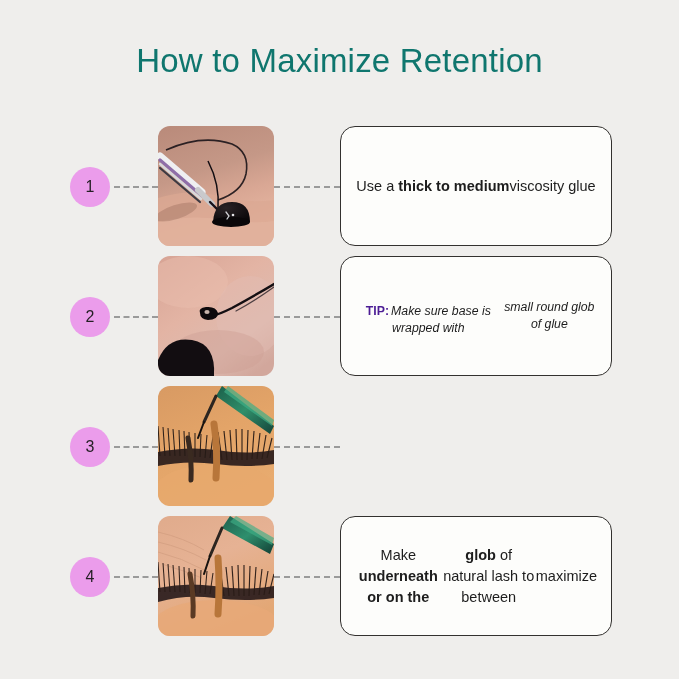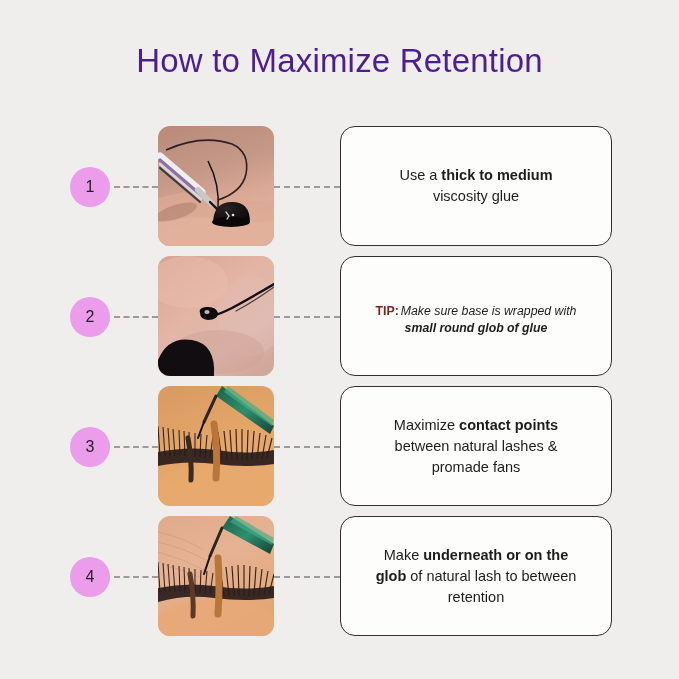--- a/index.html
+++ b/index.html
@@ -23,21 +23,21 @@
   
   .title {
     position: absolute;
     left: 0;
     top: 42px;
     width: 679px;
     text-align: center;
     font-size: 33px;
     font-weight: 300;
     letter-spacing: 0.2px;
-    color: #4c1d95;
+    color: #0f766e;
     font-family: "Liberation Sans", sans-serif;
   }
 
   
   .row {
     position: absolute;
     left: 0;
     width: 679px;
     height: 120px;
   }
@@ -91,21 +91,21 @@
     position: absolute;
     left: 340px;
     top: 0;
     width: 272px;
     height: 120px;
     box-sizing: border-box;
     border: 1.4px solid #33312f;
     border-radius: 15px;
     background: #fdfdfb;
     display: flex;
-    flex-direction: column;
+    flex-direction: row;
     align-items: center;
     justify-content: center;
     padding: 6px 14px;
   }
   .card p {
     margin: 0;
     text-align: center;
     color: #1d1d1d;
     font-size: 14.5px;
     line-height: 21px;
@@ -114,21 +114,21 @@
   .card p b { font-weight: 700; }
 
   .tip {
     margin-top: 7px !important;
     font-size: 12.3px !important;
     line-height: 17px !important;
     font-style: italic;
     color: #2a2a2a;
   }
   .tip .tip-label {
-    color: #7f1d1d;
+    color: #4c1d95;
     font-style: normal;
     font-weight: 700;
     margin-right: 2px;
   }
 </style>
 </head>
 <body>
 
 <div id="infographic">
 
@@ -202,21 +202,21 @@
         <path d="M116 31 Q98 44 78 55" fill="none" stroke="#2a2228" stroke-width="1.2" stroke-linecap="round" opacity="0.8"></path>
         <path d="M42 57 Q40 52 48 51 Q58 50 60 57 Q60 64 50 64 Q42 63 42 57 Z" fill="#0d090c"></path>
         <ellipse cx="49" cy="56" rx="2.6" ry="2" fill="#dcc6bd" opacity="0.9"></ellipse>
       </svg>
     </div>
 
     <div class="dash dash-right"></div>
 
     <div class="card">
       <p class="tip"><span class="tip-label">TIP:</span>Make sure base is wrapped with</p>
-      <p class="tip" style="margin-top:0 !important;font-weight:bold;">small round glob of glue</p>
+      <p class="tip" style="margin-top:0 !important;">small round glob of glue</p>
     </div>
   </div>
 
   <div class="row row-3">
     <div class="step-circle">3</div>
     <div class="dash dash-left"></div>
 
     <div class="photo">
       <svg viewBox="0 0 116 120" xmlns="http://www.w3.org/2000/svg">
         <defs>
@@ -263,25 +263,20 @@
         <path d="M70 0 L116 34 L114 40 L66 6 Z" fill="#3fae86" opacity="0.7"></path>
         <path d="M58 10 L46 36" stroke="#2c2520" stroke-width="3" stroke-linecap="round"></path>
         <path d="M46 36 L40 52" stroke="#17120f" stroke-width="2" stroke-linecap="round"></path>
         <path d="M56 38 Q60 64 58 92" fill="none" stroke="#b8763a" stroke-width="7" stroke-linecap="round"></path>
         <path d="M30 52 Q34 74 33 94" fill="none" stroke="#3a2a20" stroke-width="5" stroke-linecap="round"></path>
       </svg>
     </div>
 
     <div class="dash dash-right"></div>
 
-    <div class="card">
-      <p><span>Maximize </span><b>contact points</b></p>
-      <p><span>between natural lashes &amp;</span></p>
-      <p><span>promade fans</span></p>
-    </div>
   </div>
 
   <div class="row row-4">
     <div class="step-circle">4</div>
     <div class="dash dash-left"></div>
 
     <div class="photo">
       <svg viewBox="0 0 116 120" xmlns="http://www.w3.org/2000/svg">
         <defs>
           <linearGradient id="sk4" x1="0" y1="0" x2="0.4" y2="1">
@@ -336,17 +331,17 @@
         <path d="M60 42 Q62 70 60 98" fill="none" stroke="#b8763a" stroke-width="7" stroke-linecap="round"></path>
         <path d="M32 58 Q36 80 35 100" fill="none" stroke="#5a3a24" stroke-width="5" stroke-linecap="round"></path>
       </svg>
     </div>
 
     <div class="dash dash-right"></div>
 
     <div class="card">
       <p><span>Make </span><b>underneath or on the</b></p>
       <p><b>glob</b><span> of natural lash to between</span></p>
-      <p><span>retention</span></p>
+      <p><span>maximize</span></p>
     </div>
   </div>
 
 </div>
 
 </body></html>

